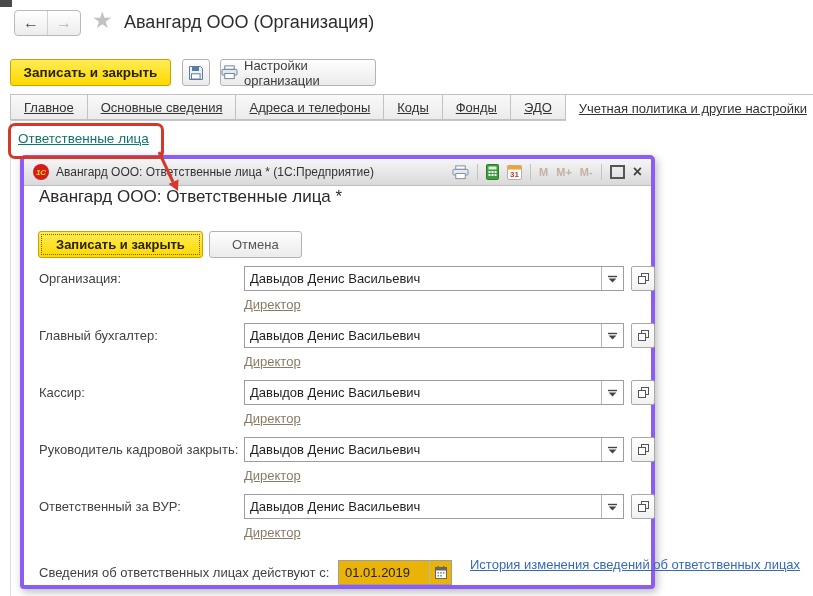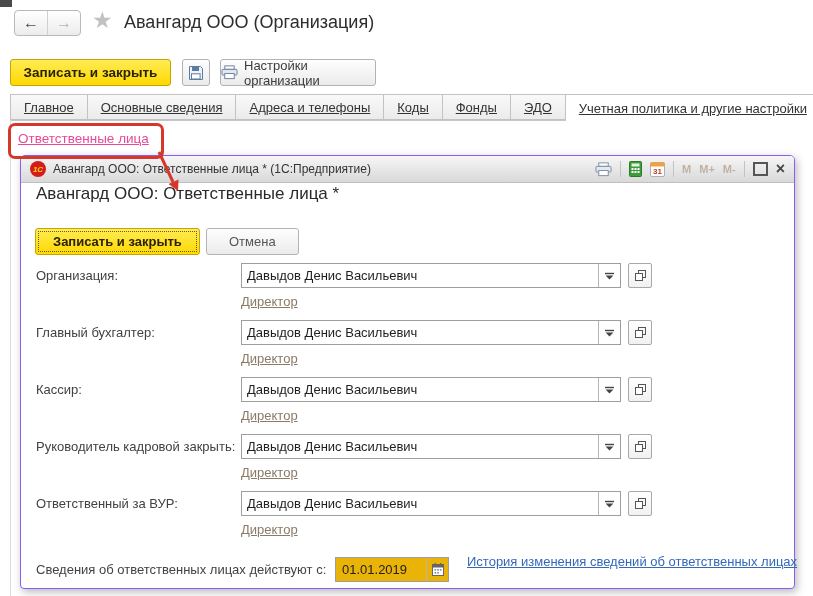--- a/index.html
+++ b/index.html
@@ -34,31 +34,31 @@
   
   .tabs{left:10px;top:94px;display:flex;z-index:3;}
   .tab{height:26px;padding:0 13px;display:flex;align-items:center;font-size:13px;color:#333;
     background:linear-gradient(#f9f9f9,#ebebeb);border:1px solid #c2c2c2;border-left:none;
     cursor:pointer;white-space:nowrap;box-sizing:border-box;text-decoration:underline;}
   .tab:first-child{border-left:1px solid #c2c2c2;}
   .tab.active{background:#ffffff;height:28px;border-bottom:none;}
   .panel-line{left:10px;top:120px;width:793px;height:1px;background:#c6c6c6;z-index:1;}
   .panel-left{left:10px;top:120px;width:1px;height:476px;background:#dcdcdc;z-index:1;}
 
-  .resp-link{left:18px;top:131px;font-size:13.5px;color:#ec4899;text-decoration:underline;
+  .resp-link{left:18px;top:131px;font-size:13.5px;color:#0f766e;text-decoration:underline;
     cursor:pointer;z-index:4;}
 
   
   .red-box{left:8px;top:123px;width:150px;height:30px;border:3px solid #d6372b;border-radius:7px;
     z-index:21;pointer-events:none;}
   .arrow-svg{left:0;top:0;width:813px;height:596px;z-index:22;pointer-events:none;}
 
   
-  .dialog{left:20px;top:155px;width:775px;height:434px;background:#fff;
-    border:1px solid #8b5cf6;border-radius:5px 5px 4px 4px;
+  .dialog{left:20px;top:155px;width:635px;height:434px;background:#fff;
+    border:4px solid #8b5cf6;border-radius:5px 5px 4px 4px;
     box-shadow:2px 3px 8px rgba(0,0,0,.28);z-index:10;box-sizing:border-box;}
   .titlebar{height:26px;display:flex;align-items:center;gap:7px;padding:0 9px;
     background:linear-gradient(#f6f6f6,#d9d9d9);border-bottom:1px solid #bfbfbf;
     border-radius:4px 4px 0 0;}
   .logo-1c{width:16px;height:16px;border-radius:50%;background:#d41c1c;color:#ffd900;
     font-size:8px;font-weight:bold;display:flex;align-items:center;justify-content:center;
     flex:none;font-style:italic;}
   .tb-title{font-size:12px;color:#333;white-space:nowrap;}
   .tb-right{margin-left:auto;display:flex;align-items:center;gap:8px;}
   .tb-sep{width:1px;height:16px;background:#c2c2c2;}

